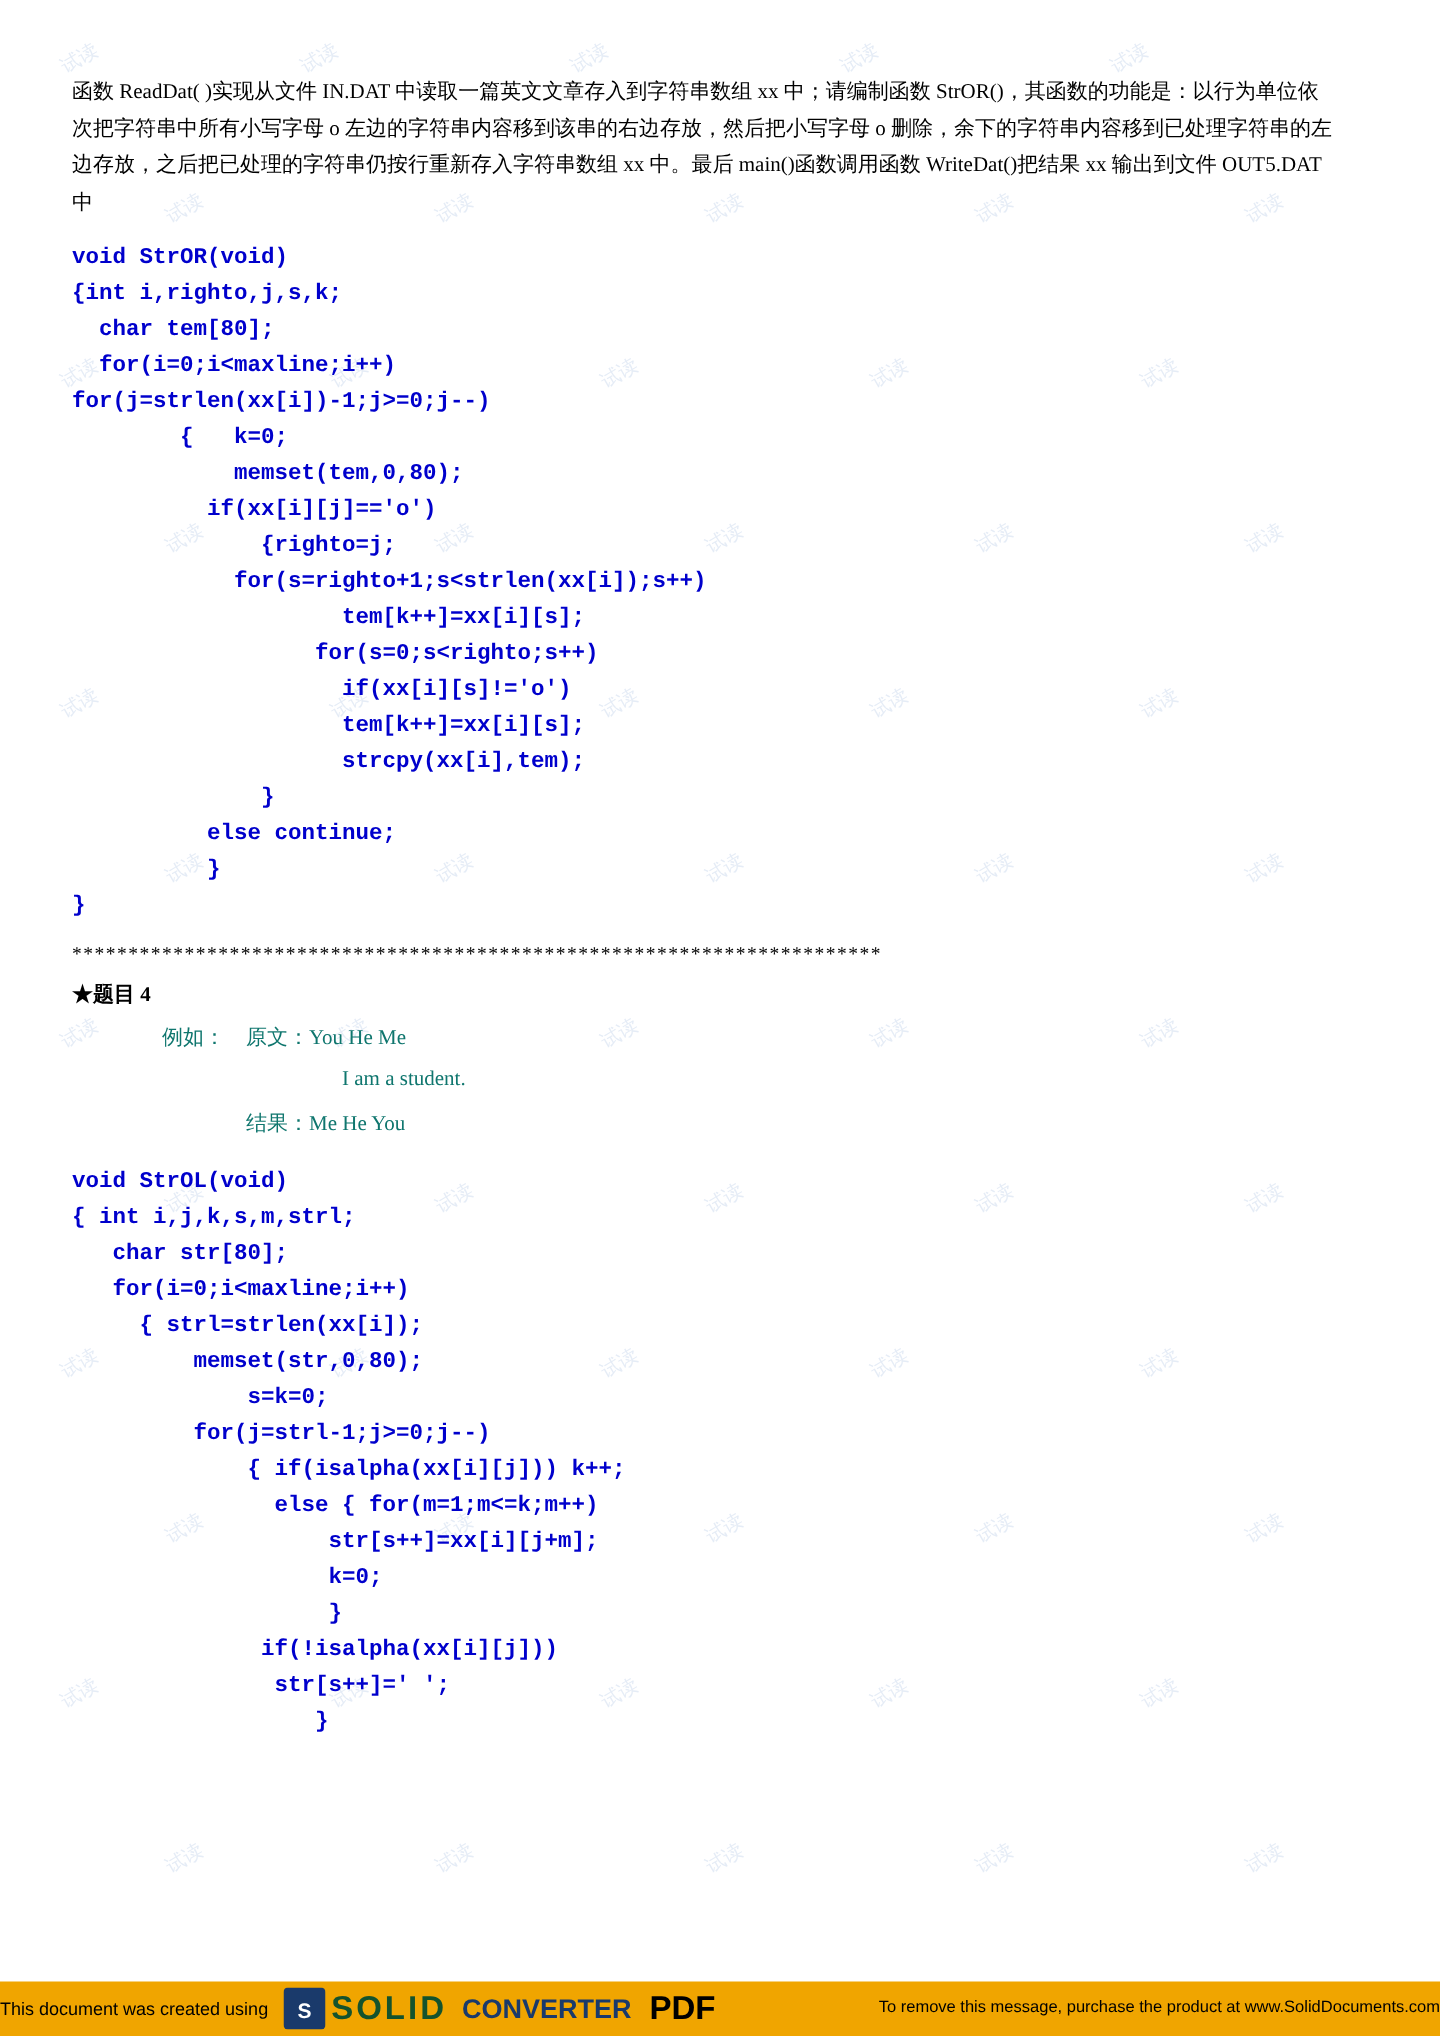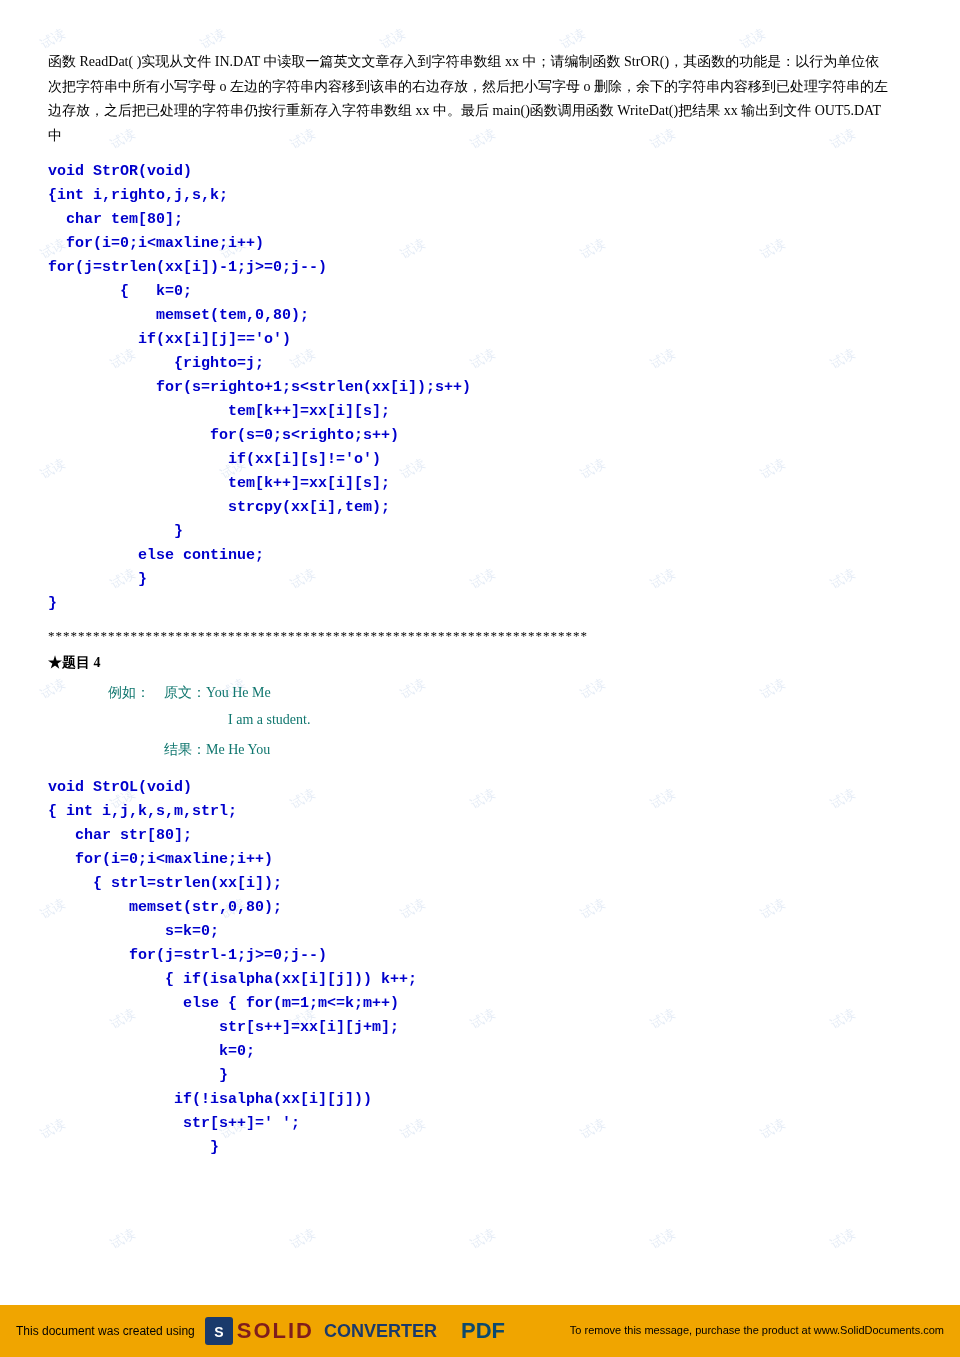--- a/index.html
+++ b/index.html
@@ -82,25 +82,25 @@
 
     .example-indent {
       margin-left: 120px;
     }
 
     .footer-bar {
       position: absolute;
       bottom: 0;
       left: 0;
       right: 0;
-      height: 52px;
+      height: 36px;
       background: #f0a500;
       display: flex;
       align-items: center;
-      padding: 0 16px;
+      padding: 0 0;
       z-index: 10;
     }
 
     .footer-left {
       color: #000;
       font-size: 12px;
       font-family: Arial, sans-serif;
     }
 
     .footer-center {
@@ -116,39 +116,39 @@
     }
 
     .solid-logo-icon {
       width: 28px;
       height: 28px;
     }
 
     .solid-text {
       font-size: 22px;
       font-weight: 900;
-      color: #7f1d1d;
+      color: #14532d;
       font-family: Arial, sans-serif;
       letter-spacing: 2px;
     }
 
     .converter-text {
       font-size: 18px;
       font-weight: 900;
       color: #1a3a6b;
       font-family: Arial, sans-serif;
       margin-left: 6px;
     }
 
     .pdf-text {
       font-size: 22px;
       font-weight: 900;
-      color: #0c4a6e;
-      font-family: Arial, sans-serif;
-      margin-left: 20px;
+      color: #000000;
+      font-family: Arial, sans-serif;
+      margin-left: 8px;
     }
 
     .footer-right {
       margin-left: auto;
       font-size: 11px;
       color: #000;
       font-family: Arial, sans-serif;
       text-align: right;
       line-height: 1.4;
     }

